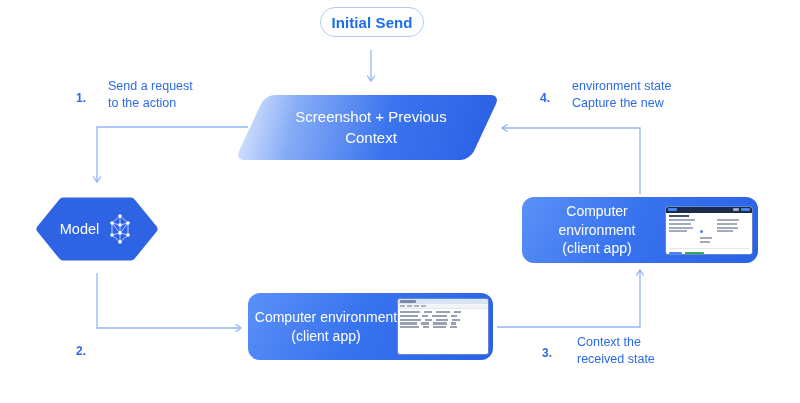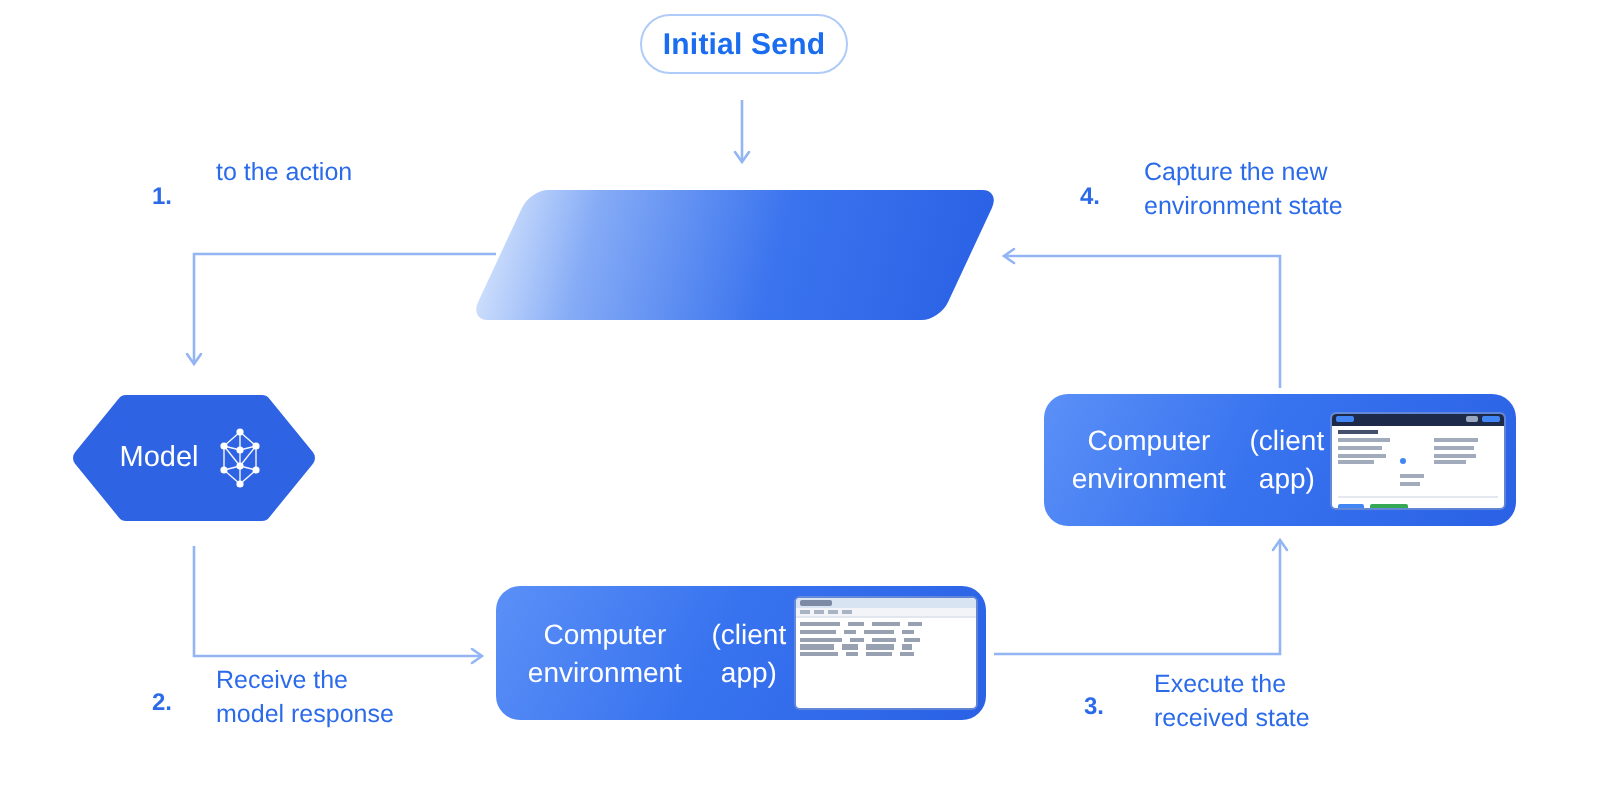--- a/index.html
+++ b/index.html
@@ -36,21 +36,21 @@
 
   
   .envbox{
     position:absolute;border-radius:12px;
     background:linear-gradient(118deg,#5b90f7 0%,#3873ef 45%,#2a61e5 100%);
     display:flex;align-items:center;color:#ffffff;
   }
   .env-bottom{left:248px;top:293px;width:245px;height:67px;}
   .env-right{left:522px;top:197px;width:236px;height:66px;}
   .env-label{
-    flex:1;display:flex;align-items:center;justify-content:center;
+    flex:1;display:flex;flex-direction:column;align-items:center;justify-content:center;
     font-size:14px;font-weight:500;line-height:1.35;text-align:center;padding-left:6px;
   }
 
   
   .thumb{position:relative;background:#ffffff;border-radius:2px;box-shadow:0 0 0 1px rgba(140,160,200,.55);overflow:hidden;flex:none;}
   .thumb-desktop{width:90px;height:55px;margin-right:5px;}
   .t-titlebar{height:5px;background:#d9e4f3;display:flex;align-items:center;}
   .t-titlebar .tb-seg{width:16px;height:3px;background:#7d8aa6;margin-left:2px;border-radius:1px;}
   .t-menubar{height:4px;background:#f2f4f8;border-bottom:1px solid #e2e6ee;display:flex;align-items:center;gap:2px;padding-left:2px;}
   .t-menubar i{display:block;width:5px;height:2px;background:#aab3c4;}
@@ -96,20 +96,24 @@
       <polyline points="497,327 640,327 640,271" marker-end="url(#ah)"></polyline>
       <polyline points="640,194 640,128 503,128" marker-end="url(#ah)"></polyline>
     </g>
   </svg>
 
   <div class="pill">
     <span>Initial Send</span>
   </div>
 
   <div class="para"></div>
+  <div class="para-label">
+    <span>Screenshot + Previous</span>
+    <span>Context</span>
+  </div>
 
   <svg class="hexwrap" viewBox="0 0 128 72">
     <polygon points="8,36 30,9 98,9 120,36 98,63 30,63" fill="#2e63e4" stroke="#2e63e4" stroke-width="9" stroke-linejoin="round"></polygon>
   </svg>
   <div class="hex-content">
     <span>Model</span>
     <svg width="28" height="32" viewBox="-14 -16 28 32">
       <g stroke="#ffffff" stroke-width="0.7" opacity="0.95">
         <line x1="0" y1="-13" x2="-8" y2="-6"></line>
           <line x1="0" y1="-13" x2="8" y2="-6"></line>
@@ -223,34 +227,31 @@
         <div class="w-buttons">
           <span class="w-btn-blue"></span>
           <span class="w-btn-green"></span>
         </div>
       </div>
     </div>
   </div>
 
   <div class="step-num" style="left:76px;top:91px">1.</div>
   <div class="step-text" style="left:108px;top:78px">
+    <div>Send a request</div>
       <div>to the action</div>
   </div>
 
   <div class="step-num" style="left:76px;top:344px">2.</div>
-  <div class="step-text" style="left:108px;top:332px">
-    <div>Receive the</div>
-      <div>model response</div>
-  </div>
 
   <div class="step-num" style="left:542px;top:346px">3.</div>
   <div class="step-text" style="left:577px;top:334px">
-    <div>Execute the</div>
+    <div>Context the</div>
       <div>received state</div>
   </div>
 
   <div class="step-num" style="left:540px;top:91px">4.</div>
   <div class="step-text" style="left:572px;top:78px">
-    <div>Capture the new</div>
-      <div>environment state</div>
+    <div>environment state</div>
+      <div>Capture the new</div>
   </div>
 
 </div>
 
 </body></html>

